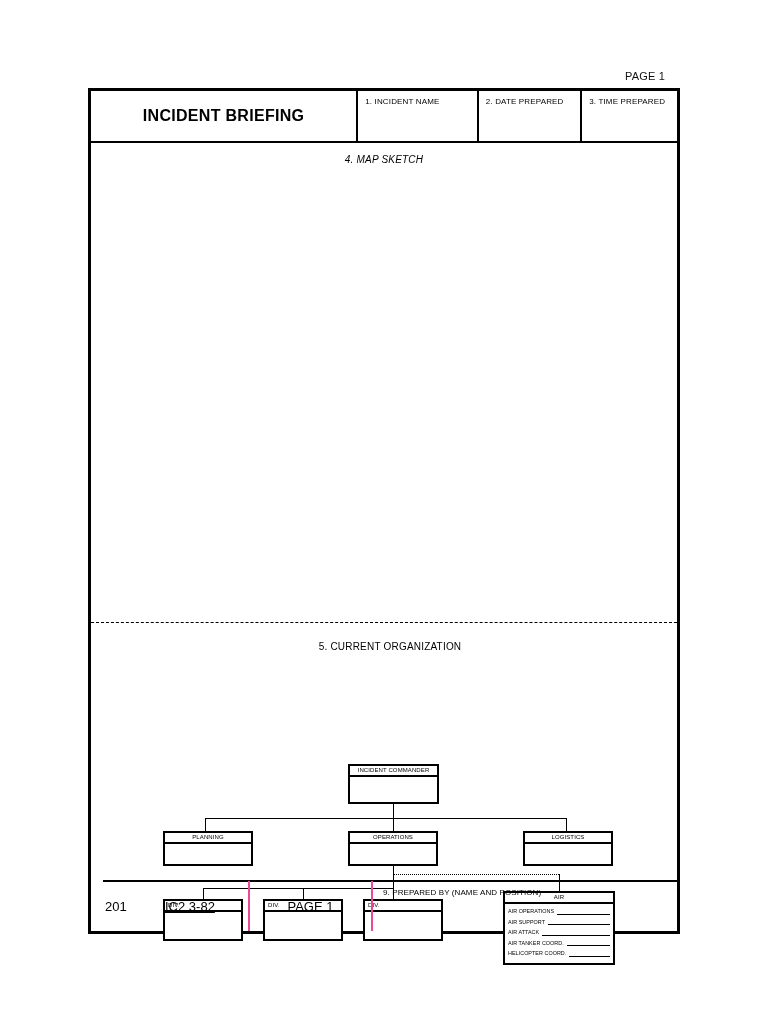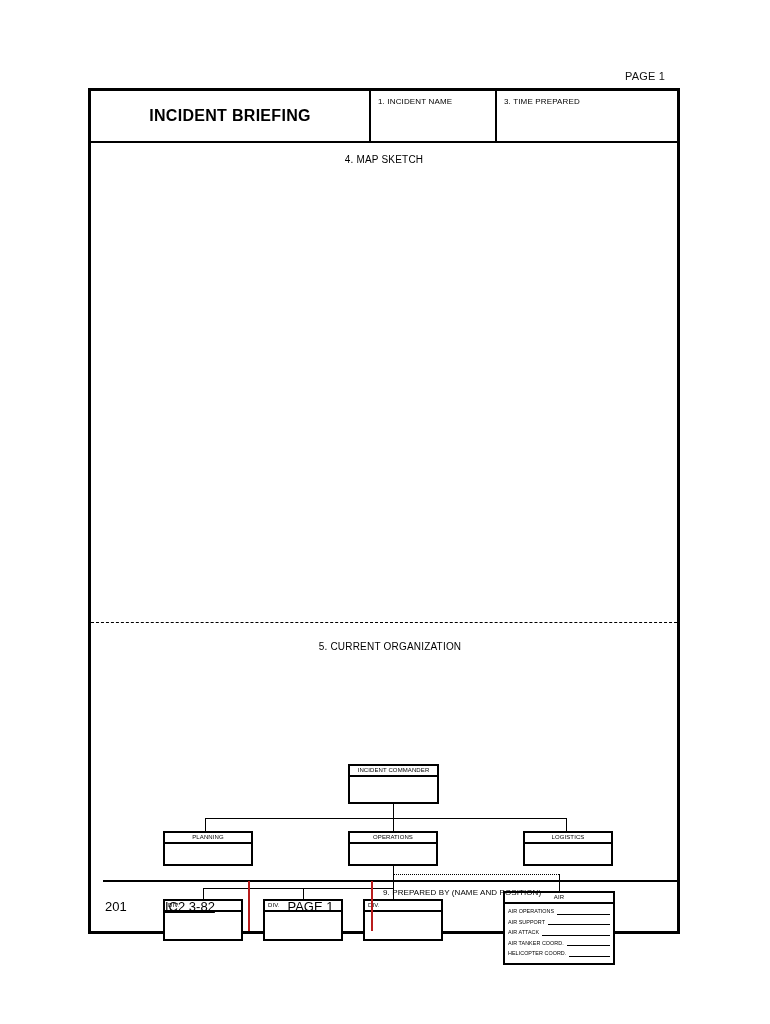--- a/index.html
+++ b/index.html
@@ -73,20 +73,21 @@
 
   
   .map-pane {
     position: absolute;
     left: 0;
     top: 52px;
     right: 0;
     height: 480px;
     box-sizing: border-box;
     border-bottom: 1px dashed #000;
+    font-style: italic;
   }
   .map-label {
     position: absolute;
     left: 0; right: 0;
     top: 11px;
     text-align: center;
     font-size: 10px;
     letter-spacing: .2px;
   }
 
@@ -187,21 +188,21 @@
     position: absolute;
     left: 0;
     right: 0;
     bottom: 0;
     height: 50px;
     display: flex;
     box-sizing: border-box;
   }
   .ft-cell {
     box-sizing: border-box;
-    border-right: 2px solid #b91c1c;
+    border-right: 2px solid #ec4899;
     display: flex;
     align-items: center;
     position: relative;
   }
   .ft-a {
     width: 159px;
     font-size: 13px;
   }
   .ft-a .num {
     position: absolute;
@@ -232,20 +233,23 @@
 <div class="page-label">PAGE 1</div>
 
 <div class="form">
 
   <div class="hdr">
     <div class="hdr-title">INCIDENT BRIEFING</div>
 
     <div class="hdr-cell c1">
       <span>1. INCIDENT NAME</span>
     </div>
+    <div class="hdr-cell c2">
+      <span>2. DATE PREPARED</span>
+    </div>
     <div class="hdr-cell c3">
       <span>3. TIME PREPARED</span>
     </div>
   </div>
 
   <div class="map-pane">
     <div class="map-label">4.  MAP SKETCH</div>
   </div>
 
   <div class="org-pane">

